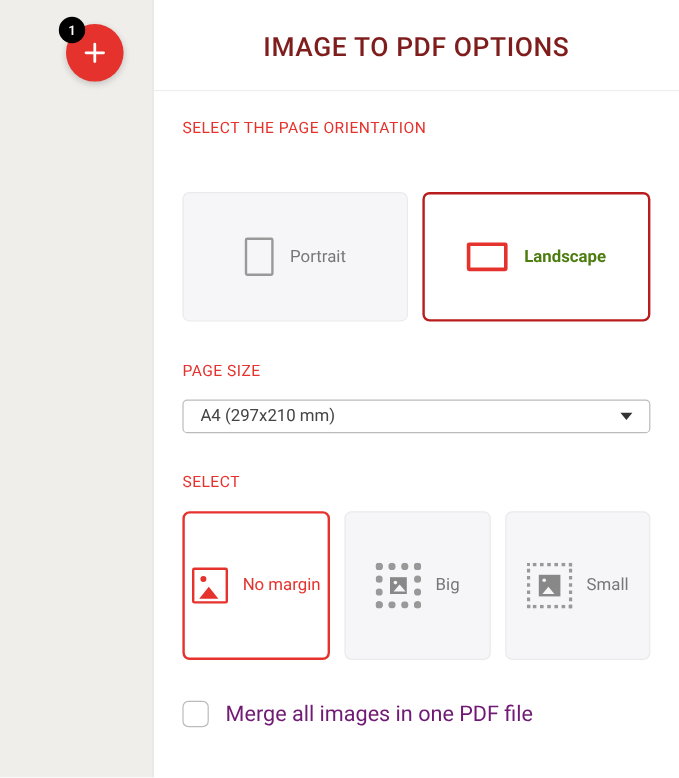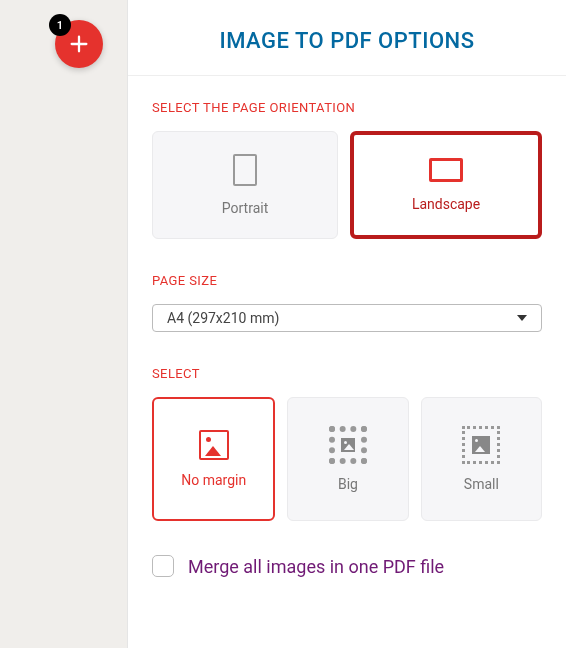--- a/index.html
+++ b/index.html
@@ -52,21 +52,21 @@
     flex: 1;
     height: 100%;
     background: #fff;
     padding: 0;
   }
   .panel-title {
     text-align: center;
     font-size: 22px;
     font-weight: 500;
     letter-spacing: 0.5px;
-    color: #0369a1;
+    color: #7f1d1d;
     padding: 28px 0 22px 0;
     border-bottom: 1px solid #eee;
   }
   .panel-body {
     padding: 24px 24px 0 24px;
   }
   .section-label {
     color: #e5322d;
     font-size: 13px;
     font-weight: 400;
@@ -78,48 +78,50 @@
     gap: 12px;
     margin-bottom: 34px;
   }
   .option-card {
     flex: 1;
     background: #f6f6f8;
     border: 1px solid #eaeaec;
     border-radius: 6px;
     height: 108px;
     display: flex;
-    flex-direction: column;
+    flex-direction: row;
     align-items: center;
     justify-content: center;
     gap: 14px;
     cursor: pointer;
     color: #777;
+    margin-top: 29px;
   }
   .option-card.selected {
-    border: 4px solid #b91c1c;
-    background: #fff;
-    color: #b91c1c;
+    border: 2px solid #b91c1c;
+    background: #fff;
+    color: #4d7c0f;
+    font-weight: bold;
   }
   .option-card .card-label {
     font-size: 14px;
   }
   .margin-row {
     display: flex;
     gap: 12px;
     margin-bottom: 34px;
   }
   .margin-card {
     flex: 1;
     background: #f6f6f8;
     border: 1px solid #eaeaec;
     border-radius: 6px;
     height: 124px;
     display: flex;
-    flex-direction: column;
+    flex-direction: row;
     align-items: center;
     justify-content: center;
     gap: 12px;
     cursor: pointer;
     color: #777;
   }
   .margin-card.selected {
     border: 2px solid #e5322d;
     background: #fff;
     color: #e5322d;

